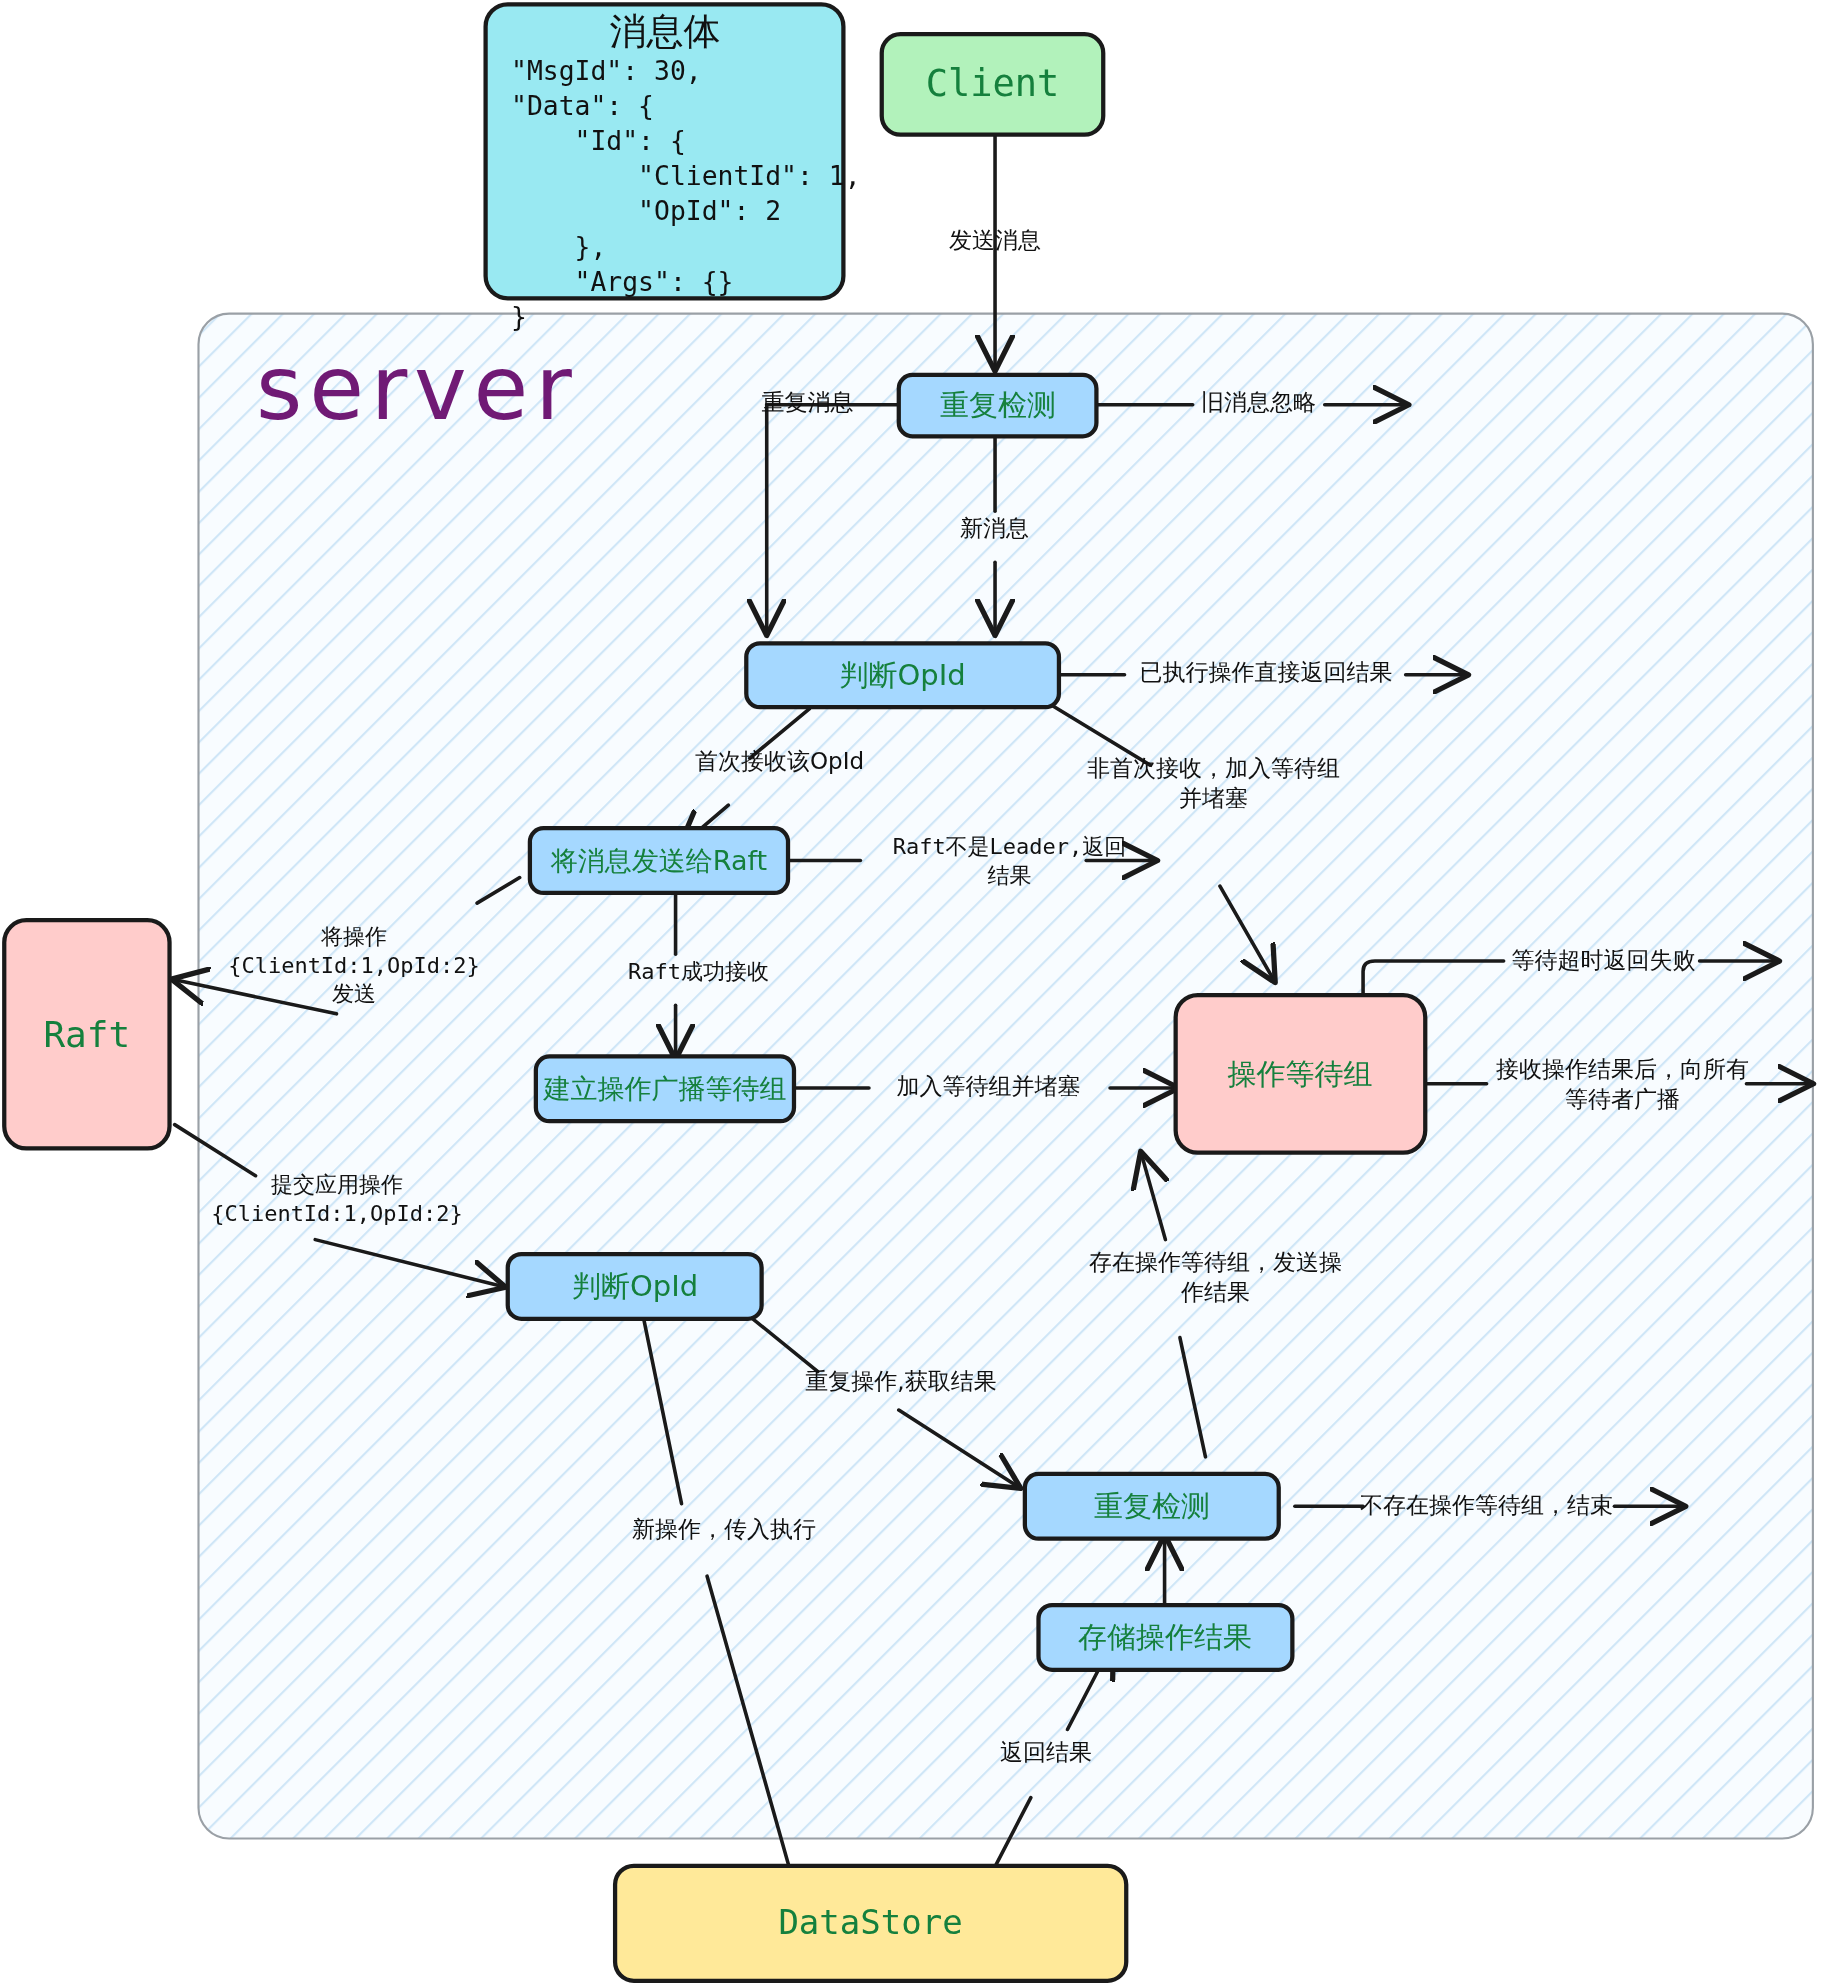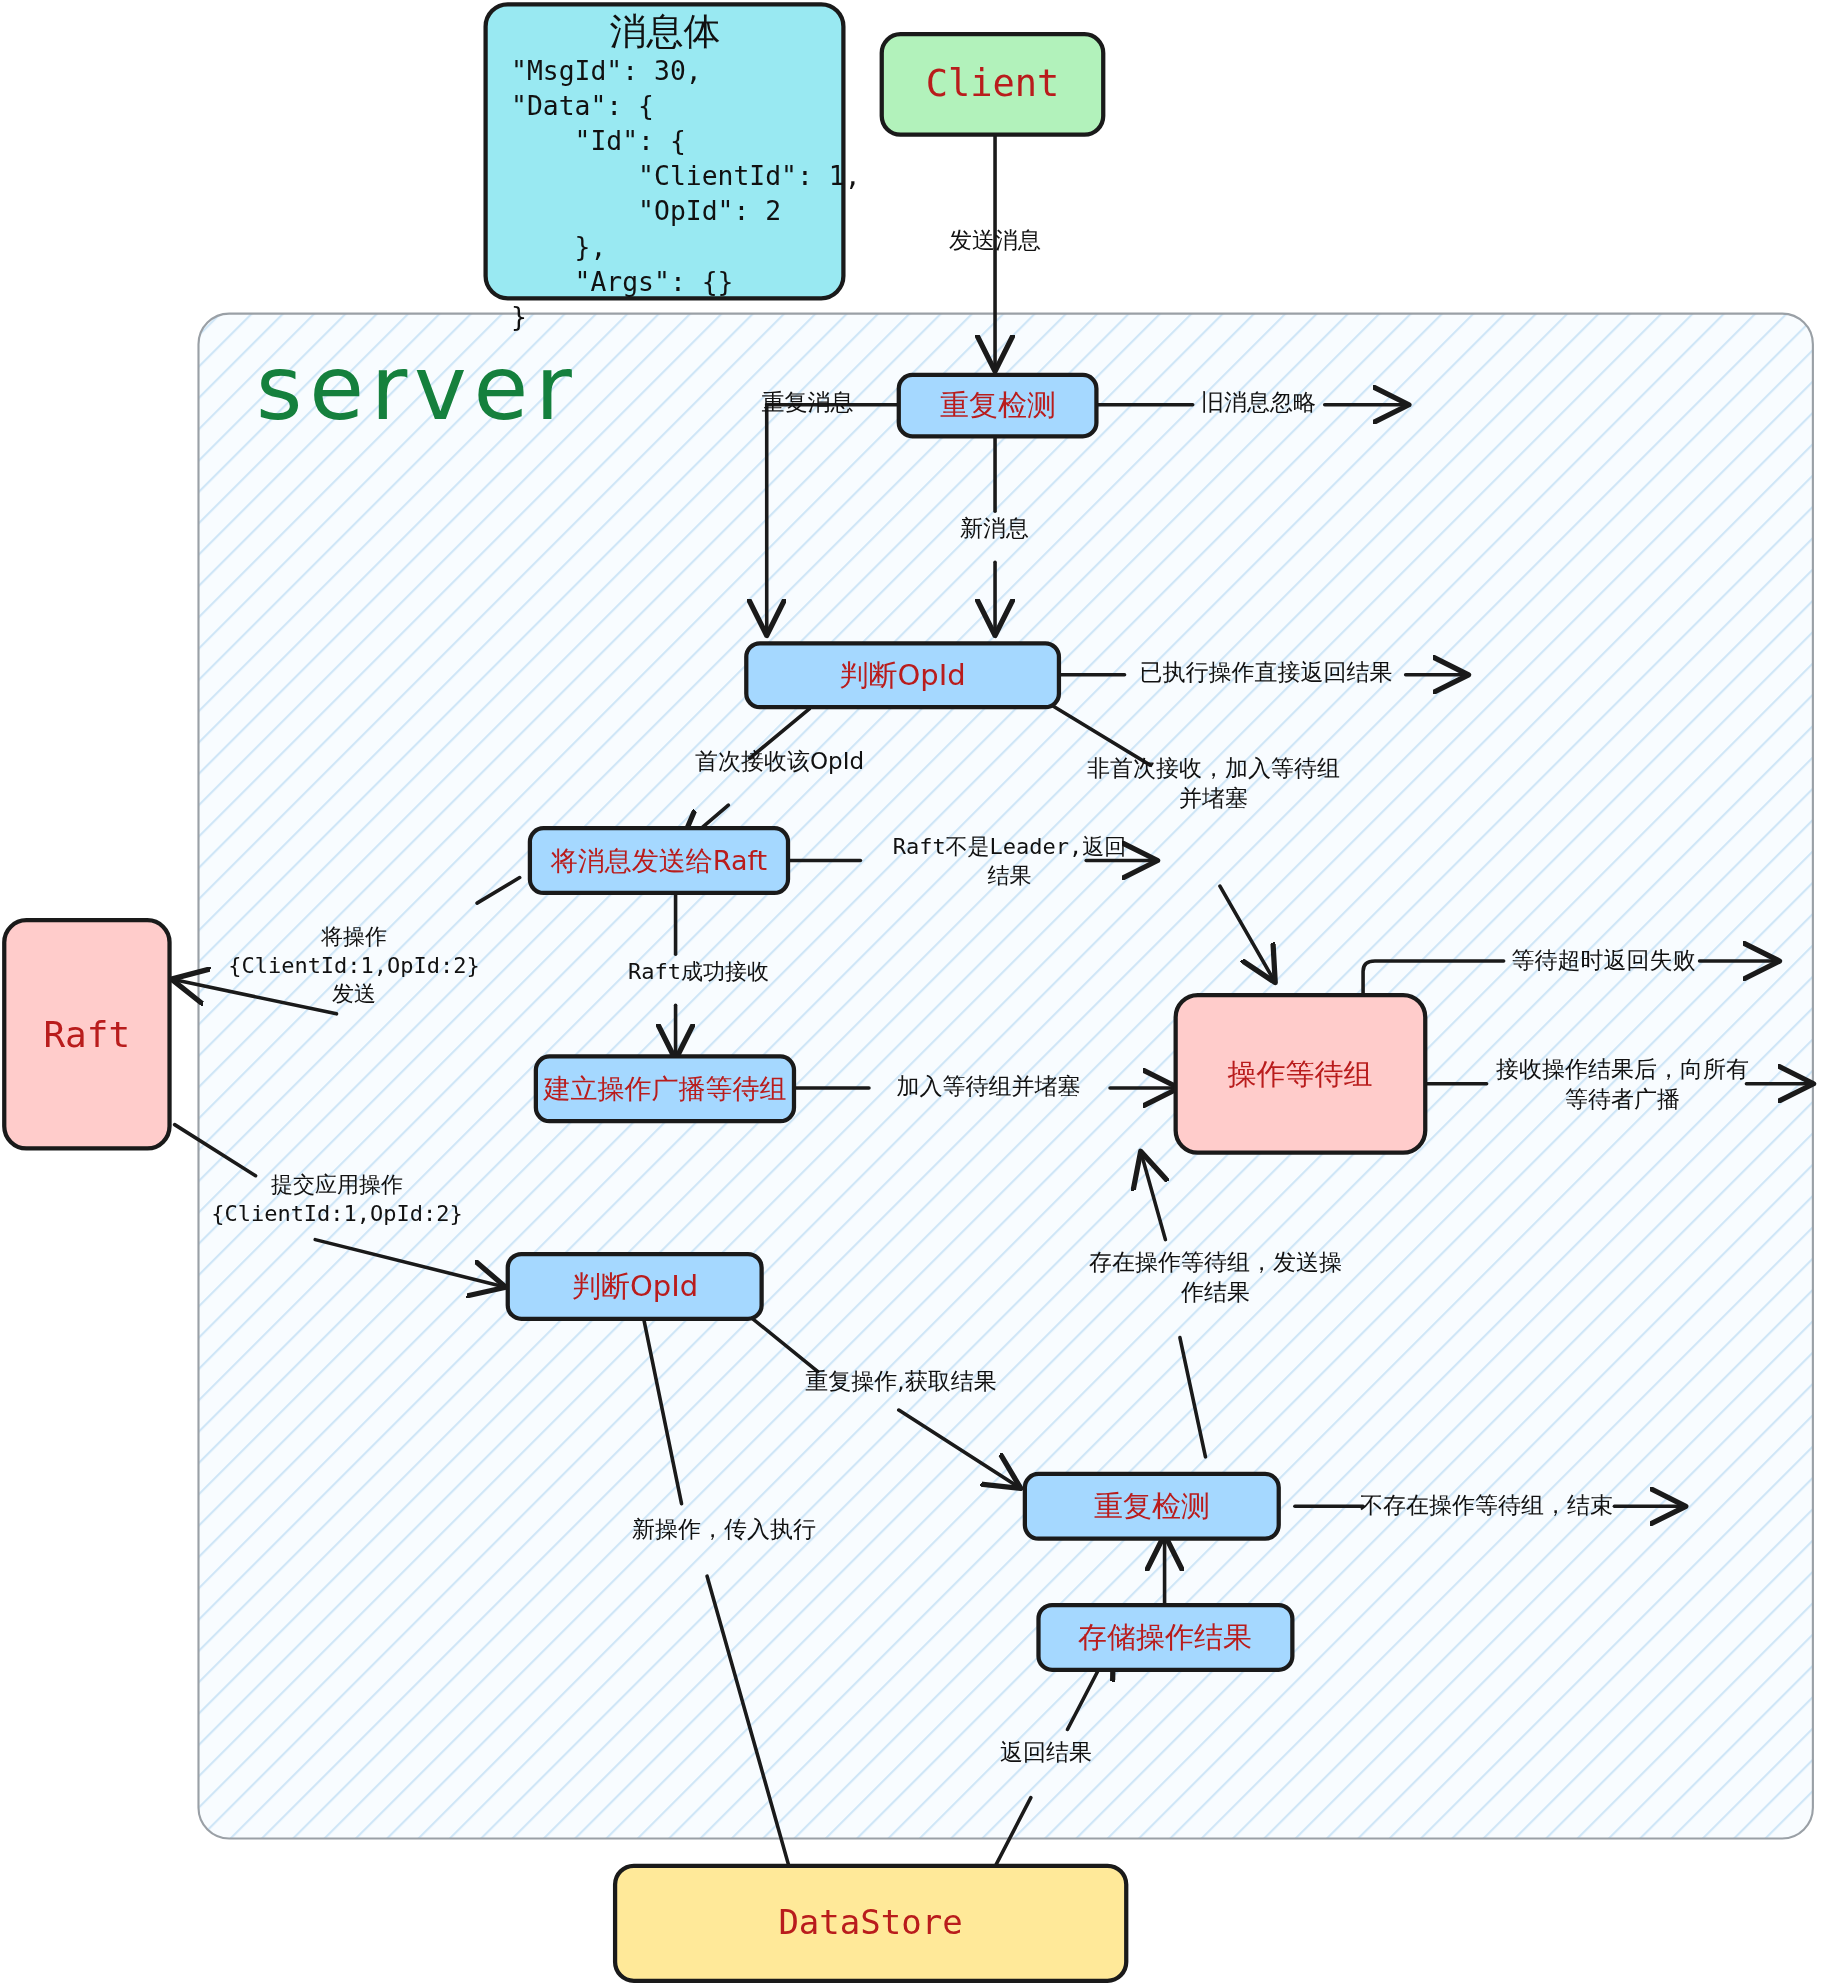--- a/index.html
+++ b/index.html
@@ -8,41 +8,41 @@
   svg#canvas{position:absolute;left:0;top:0;width:1841px;height:1986px;}
 
   
   .node-label{
     position:absolute;
     display:flex;
     align-items:center;
     justify-content:center;
     text-align:center;
     pointer-events:none;
-    color:#b91c1c;
+    color:#15803d;
     white-space:pre;
     line-height:1.25;
   }
   .mono{font-family:"DejaVu Sans Mono","Liberation Mono",monospace;}
   .edge-label{
     position:absolute;
     text-align:center;
     color:#111111;
     line-height:1.3;
     white-space:pre;
     pointer-events:none;
     font-size:23px;
   }
   .edge-label.mono{font-size:22px;}
   #server-word{
     position:absolute;
     left:256px; top:336px;
     font-size:89px;
     letter-spacing:6.8px;
-    color:#15803d;
+    color:#701a75;
     font-family:"DejaVu Sans","Liberation Sans",sans-serif;
     pointer-events:none;
   }
   #watermark{
     position:absolute;
     right:19px; bottom:15.3px;
     font-size:25.6px;
     color:#2b2b2b;
     font-family:"DejaVu Sans","Liberation Sans",sans-serif;
     white-space:nowrap;

